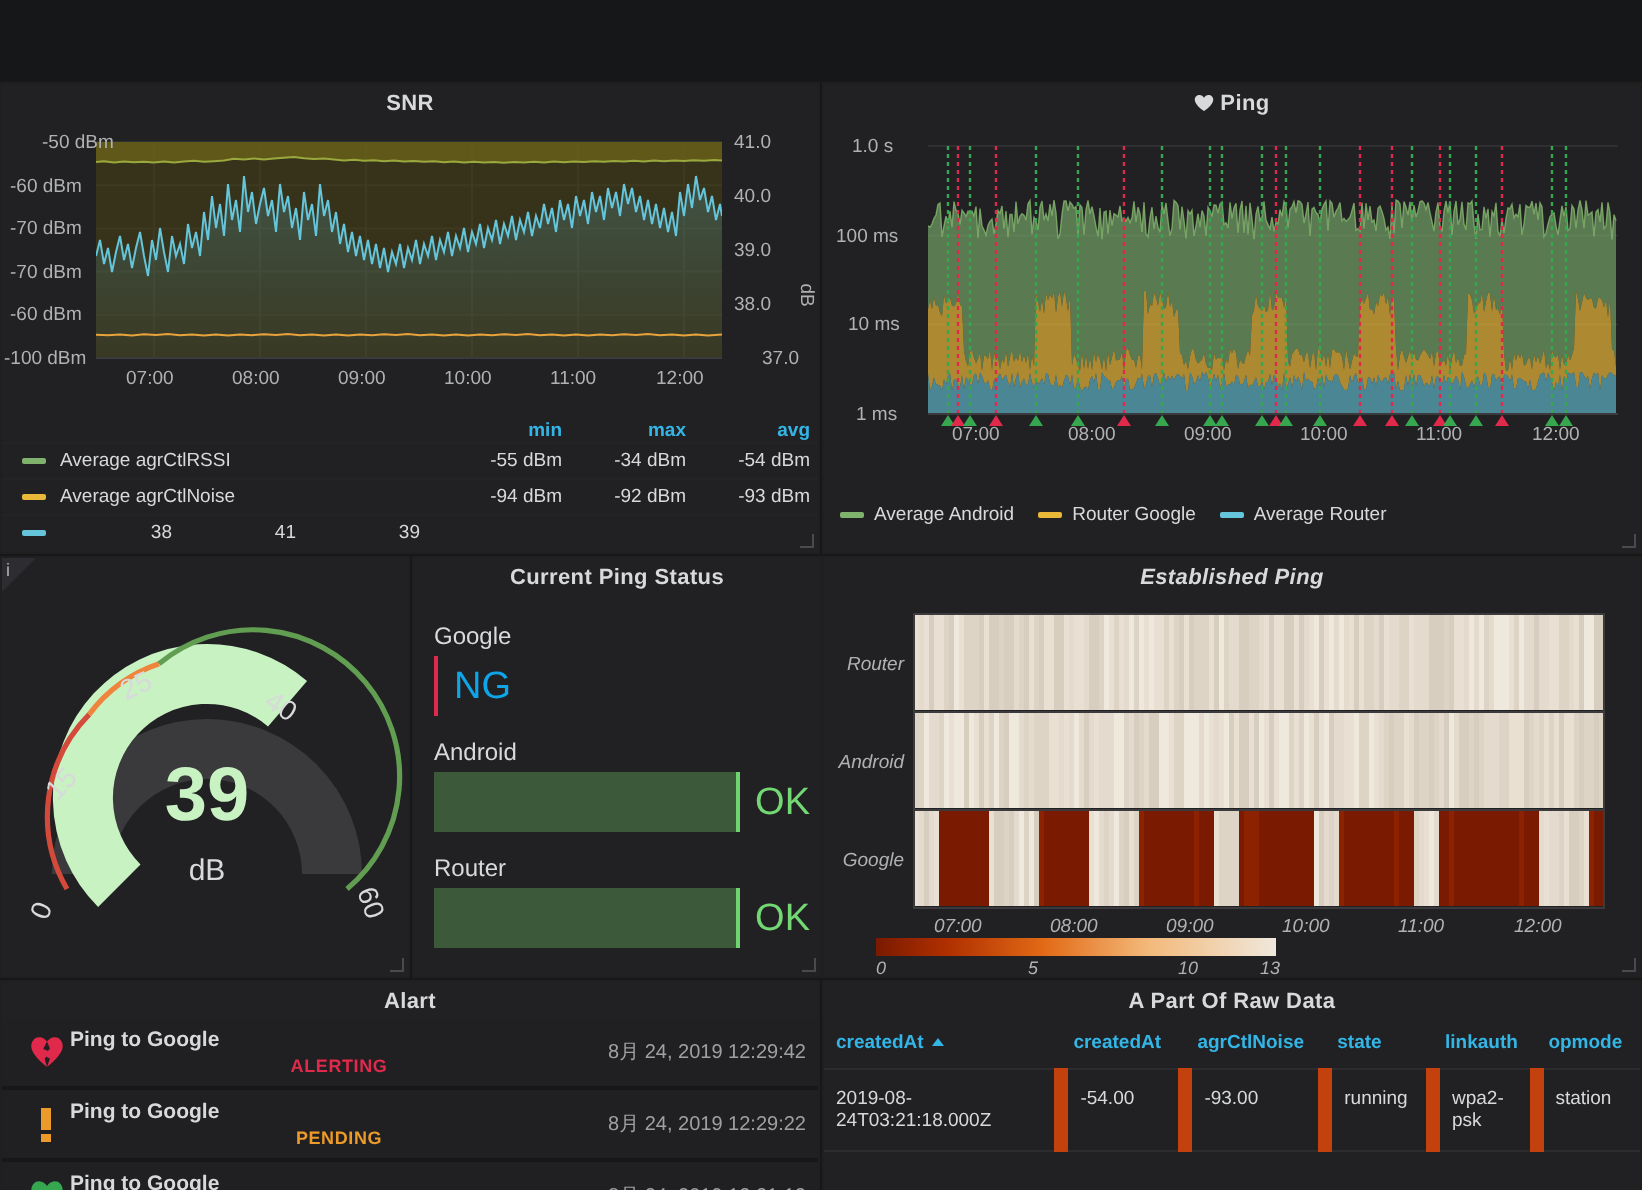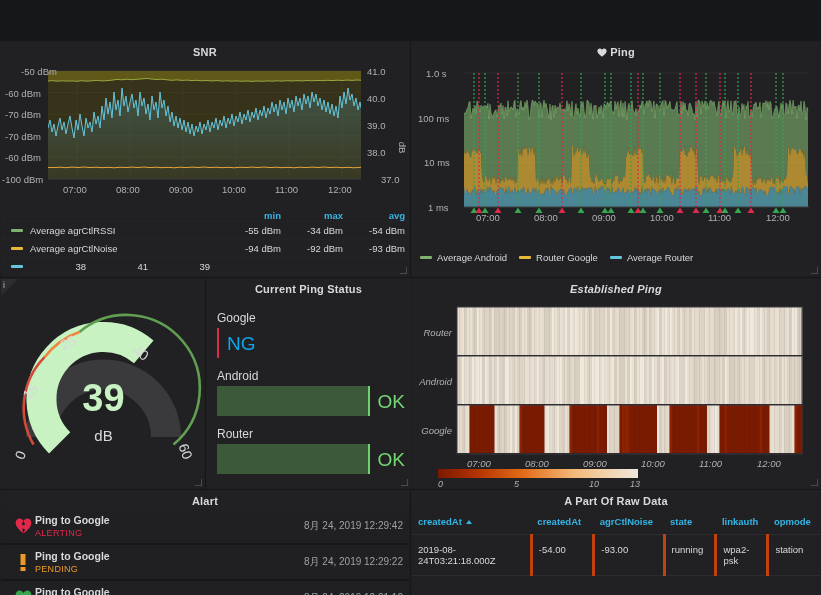--- a/index.html
+++ b/index.html
@@ -78,21 +78,21 @@
   .hm-scale-num{position:absolute;font-size:9px;color:#b0b1b3;}
 
   
   #p-alert{left:0;top:449px;width:410px;height:146px;}
   .alert-list{position:absolute;left:0;top:18px;width:410px;}
   .alert-row{position:relative;height:36px;background:#202023;border-bottom:2px solid #161719;
     display:flex;align-items:center;padding:0 8px 0 10px;box-sizing:border-box;}
   .alert-ic{width:24px;flex:0 0 24px;display:flex;align-items:center;justify-content:center;}
   .alert-texts{flex:1;}
   .alert-rule{font-size:10.5px;font-weight:bold;color:#d8d9da;line-height:13px;}
-  .alert-state{font-size:9px;font-weight:normal;line-height:12px;letter-spacing:.3px;}
+  .alert-state{font-size:9px;font-weight:bold;line-height:12px;letter-spacing:.3px;text-align:center;}
   .alert-state.alerting{color:#e0294b;}
   .alert-state.pending{color:#ec9a29;}
   .alert-state.ok{color:#36a64f;}
   .alert-time{font-size:10px;color:#9fa0a2;white-space:nowrap;}
   .tooltip{
     position:absolute;left:278px;top:568px;background:#15803d;color:#e8e8e8;
     font-size:14px;padding:3px 9px;border-radius:3px;border:1px solid #4a4a4f;
     box-shadow:0 2px 5px rgba(0,0,0,.5);z-index:50;
   }
   .tooltip:after{
@@ -102,21 +102,21 @@
   }
 
   
   #p-raw{left:411px;top:449px;width:410px;height:146px;}
   .raw-tbl{position:absolute;left:0;top:18px;width:410px;border-collapse:collapse;font-size:9.5px;}
   .raw-tbl th{
     color:#33b5e5;font-weight:bold;font-size:9.5px;text-align:left;
     padding:7px 6px;border-bottom:1px solid #2c2c2f;white-space:nowrap;
   }
   .raw-tbl td{
-    color:#d8d9da;padding:9px 6px;border-right:3px solid #c2410c;
+    color:#d8d9da;padding:9px 6px;border-right:7px solid #c2410c;
     border-bottom:1px solid #2c2c2f;vertical-align:top;height:38px;box-sizing:border-box;
   }
   .raw-tbl td:last-child{border-right:none;}
   .raw-tbl th:last-child{border-right:none;}
   .sort-caret{display:inline-block;margin-left:4px;
     border-left:3px solid transparent;border-right:3px solid transparent;
     border-bottom:4px solid #33b5e5;vertical-align:middle;}
 </style>
 </head>
 <body>

